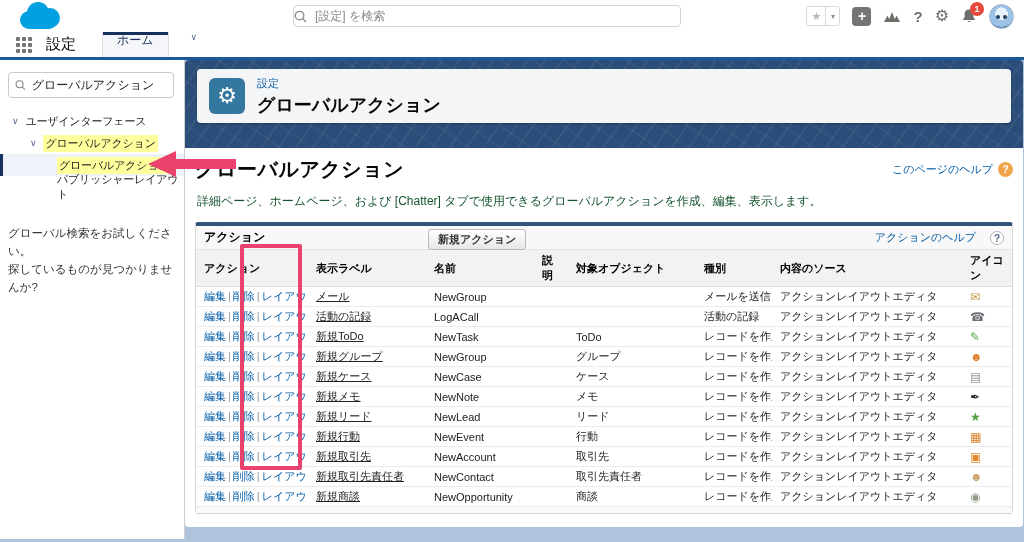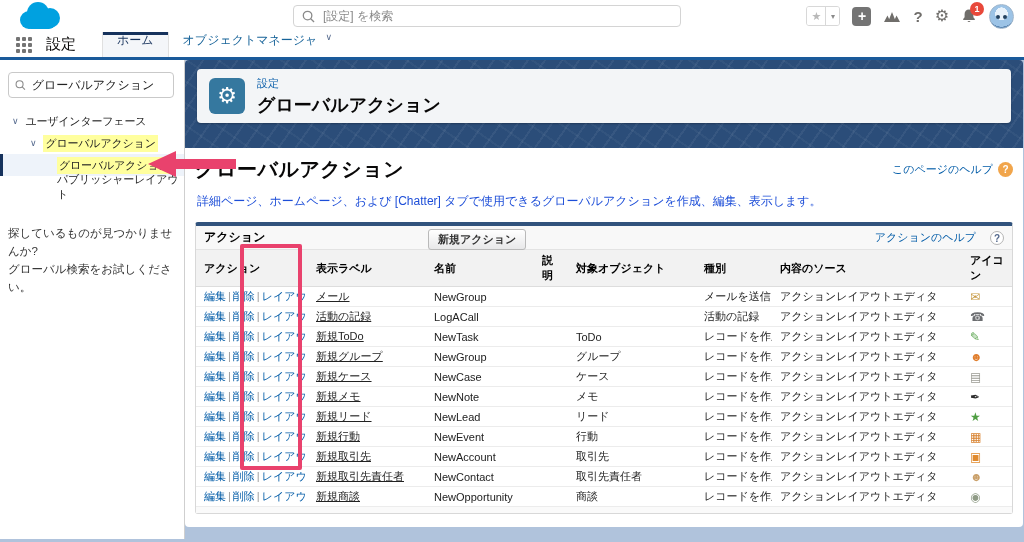--- a/index.html
+++ b/index.html
@@ -3,21 +3,21 @@
 <meta charset="utf-8">
 <style>
   * { margin:0; padding:0; box-sizing:border-box; }
   html,body { width:1024px; height:542px; overflow:hidden; }
   body { font-family:"Liberation Sans","DejaVu Sans",sans-serif; background:#b0c3dc; color:#222; }
   .page { position:relative; width:1024px; height:542px; overflow:hidden; }
 
   
   .ghead { height:32px; background:#fff; display:flex; align-items:center; padding:0 10px 0 16px; position:relative; }
   .logo { width:46px; height:30px; display:flex; align-items:center; }
-  .gsearch { position:absolute; left:293px; top:5px; width:388px; height:22px; border:1px solid #d4d4d4; border-radius:4px; background:#fff; display:flex; align-items:center; padding:0 8px; }
+  .gsearch { position:absolute; left:293px; top:5px; width:388px; height:22px; border:1px solid #d4d4d4; border-radius:4px; background:#fff; display:flex; align-items:center; padding:0 0; }
   .gsearch svg { flex:0 0 auto; }
   .gsearch input { border:none; outline:none; flex:1; font-size:12px; color:#444; margin-left:8px; background:transparent; font-family:inherit; }
   .gsearch input::placeholder { color:#888; }
   .gicons { margin-left:auto; display:flex; align-items:center; gap:12px; }
   .favctl { display:flex; border:1px solid #d8d8d8; border-radius:3px; overflow:hidden; height:20px; }
   .favctl .seg { display:flex; align-items:center; justify-content:center; width:18px; color:#b9b9b9; font-size:11px; background:#fff; }
   .favctl .seg + .seg { border-left:1px solid #d8d8d8; width:14px; color:#8a8a8a; font-size:8px; }
   .plusbox { width:19px; height:19px; border-radius:4px; background:#747474; color:#fff; font-size:14px; line-height:19px; text-align:center; font-weight:bold; }
   .gico { color:#706e6b; font-size:15px; line-height:1; display:flex; align-items:center; }
   .qmark { font-size:15px; font-weight:bold; }
@@ -60,21 +60,21 @@
   .eyebrow { font-size:11px; color:#0b5faa; margin-bottom:2px; }
   .bandtitle { font-size:18px; font-weight:bold; color:#080707; }
 
   .content { flex:1; background:#fff; border-radius:0 0 4px 4px; margin-bottom:12px; padding:8px 10px 0 10px; position:relative; }
   .titlerow { display:flex; align-items:center; }
   .pagetitle { font-size:20px; font-weight:bold; color:#080707; letter-spacing:.5px; }
   .helplink { margin-left:auto; display:flex; align-items:flex-start; gap:5px; font-size:11px; }
   a.bluelink { color:#015ba7; text-decoration:none; cursor:pointer; }
   .qbadge-orange { width:15px; height:15px; border-radius:50%; background:#f1a54b; color:#fff; font-size:10px; font-weight:bold; text-align:center; line-height:15px; }
   .qbadge-plain { width:14px; height:14px; border-radius:50%; background:#fff; border:1px solid #b5b5b5; color:#54698d; font-size:10px; font-weight:bold; text-align:center; line-height:13px; }
-  .desc { font-size:12px; color:#1d4ed8; margin:10px 2px 12px 2px; }
+  .desc { font-size:12px; color:#14532d; margin:10px 2px 12px 2px; }
 
   .section { border:1px solid #d8d8d8; border-top:4px solid #31537d; border-radius:3px; }
   .sechead { display:flex; align-items:center; background:#f8f8f8; padding:4px 8px; border-bottom:1px solid #e3e3e3; position:relative; height:24px; }
   .sectitle { font-size:12px; font-weight:bold; color:#000; }
   .newbtn { position:absolute; left:232px; top:3px; font-size:11px; font-weight:bold; color:#333;
     background:linear-gradient(#ffffff,#e8e8e9); border:1px solid #b9b9b9; border-radius:3px; padding:2px 9px; cursor:pointer; font-family:Liberation Sans, sans-serif; }
   .sechelp { margin-left:auto; display:flex; align-items:center; gap:14px; font-size:11px; }
 
   table.acts { width:100%; border-collapse:collapse; font-size:11px; table-layout:fixed; }
   table.acts th { text-align:left; font-weight:bold; color:#000; background:#f2f2f2; padding:3px 8px; border-bottom:1px solid #ddd; height:17px; }
@@ -149,21 +149,20 @@
         <i></i>
         <i></i>
         <i></i>
         <i></i>
       </span>
     <span class="appname">設定</span>
     <div class="tab active">
         <span>ホーム</span>
       </div>
     <div class="tab">
-      <span>オブジェクトマネージャ</span>
       <span class="caret">∨</span>
     </div>
   </div>
 
   <div class="bodyrow">
 
     <div class="sidebar">
       <div class="qfind">
         <svg width="12" height="12" viewBox="0 0 14 14">
           <circle cx="6" cy="6" r="4.6" fill="none" stroke="#8a8a8a" stroke-width="1.4"></circle>
@@ -179,22 +178,22 @@
         <span class="chev">∨</span>
         <span class="hl">グローバルアクション</span>
       </div>
       <div class="tree-item ti-2 sel">
         <span class="hl">グローバルアクション</span>
       </div>
       <div class="tree-item ti-2">
         <span>パブリッシャーレイアウト</span>
       </div>
       <div class="side-help">
+        <div>グローバル検索をお試しください。</div>
         <div>探しているものが見つかりませんか?</div>
-        <div>グローバル検索をお試しください。</div>
       </div>
     </div>
 
     <div class="main">
       <div class="band">
         <div class="bandcard">
           <div class="geartile">⚙</div>
           <div>
             <div class="eyebrow">設定</div>
             <div class="bandtitle">グローバルアクション</div>

